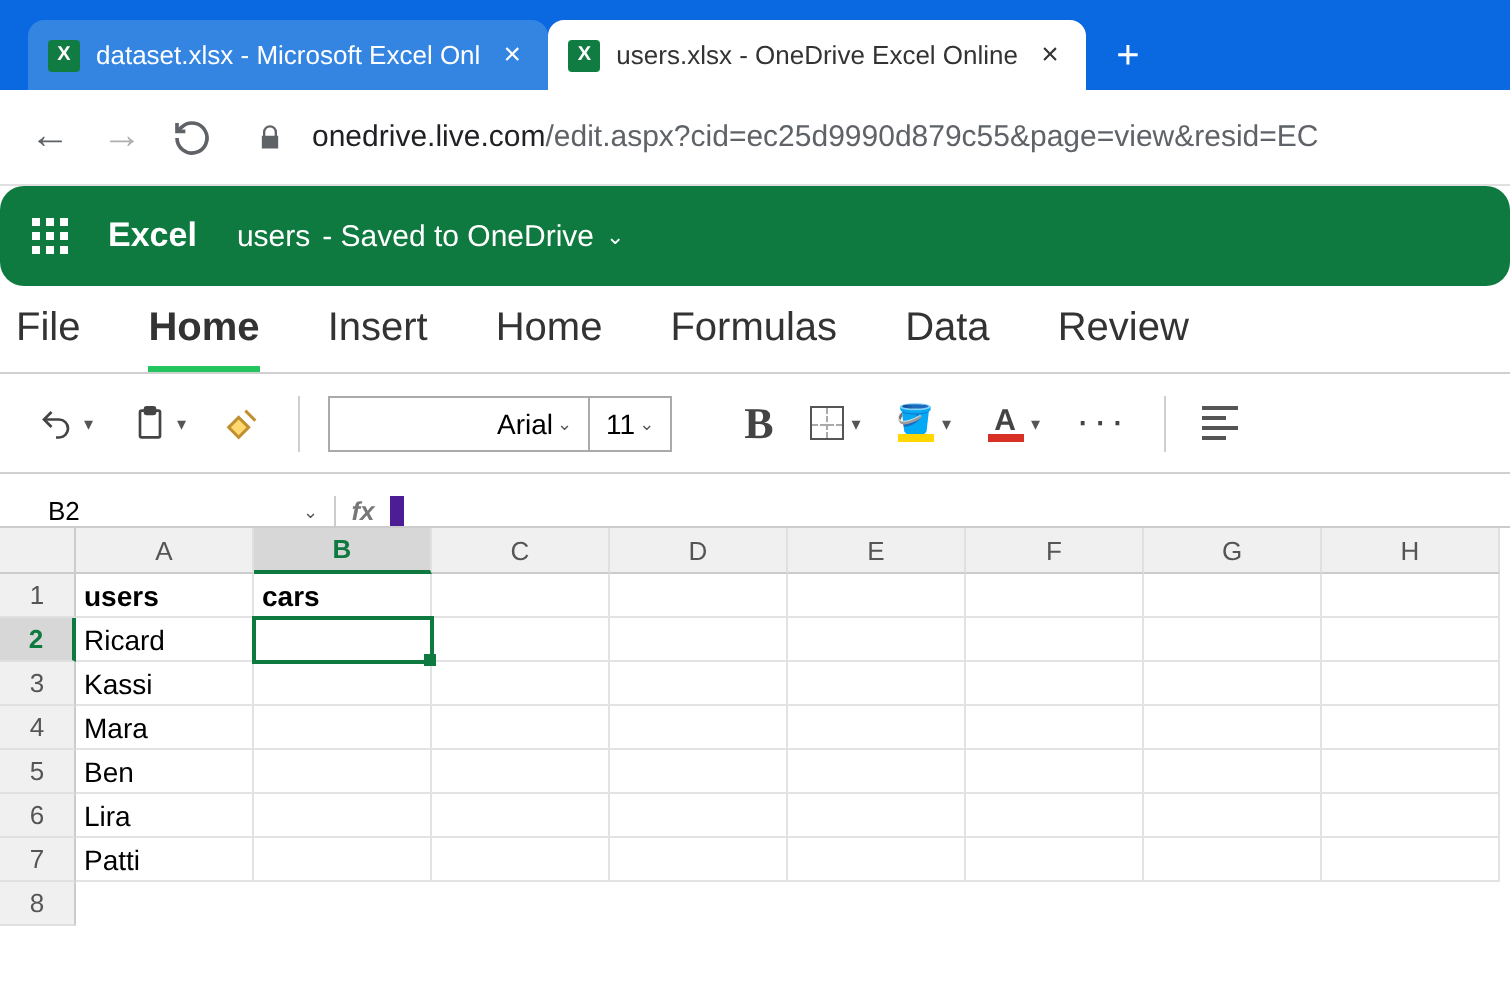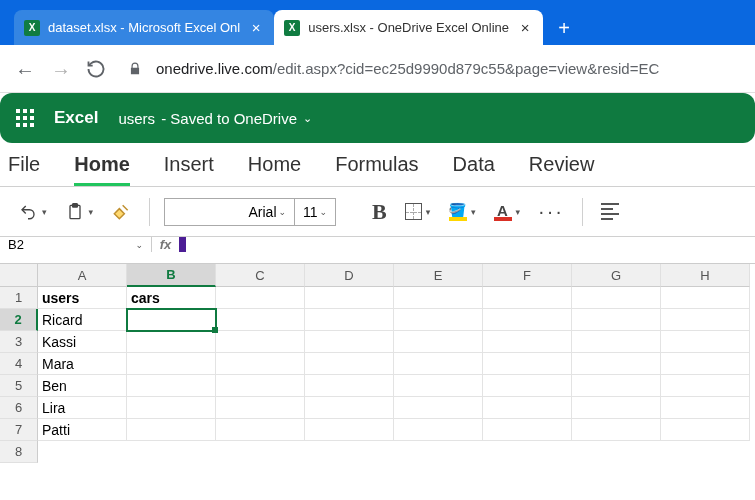--- a/index.html
+++ b/index.html
@@ -53,21 +53,21 @@
   .border-ic::before{content:"";position:absolute;left:50%;top:0;bottom:0;border-left:1px dashed #aaa;}
   .border-ic::after{content:"";position:absolute;top:50%;left:0;right:0;border-top:1px dashed #aaa;}
   .fill-ic{display:flex;flex-direction:column;align-items:center;}
   .bucket{font-size:15px;line-height:1;}
   .underline-bar{width:18px;height:4px;margin-top:-1px;}
   .ellipsis{font-size:20px;letter-spacing:2px;}
   .align-ic{display:inline-flex;flex-direction:column;gap:3px;}
   .align-ic span{height:2px;background:#555;}
 
   
-  .fbar { height:27px; display:flex; align-items:flex-start; border-bottom:1px solid #ccc; font-size:13px;}
+  .fbar { height:27px; display:flex; align-items:flex-end; border-bottom:1px solid #ccc; font-size:13px;padding-left:16px;}
   .name-box { width:152px; border-right:1px solid #ccc; display:flex; align-items:center; padding:0 8px; justify-content:space-between;}
   .fx { width:34px; display:flex; align-items:center; justify-content:center; font-style:italic; color:#777; border-right:7px solid #4c1d95;font-weight:bold;}
   .formula-input{flex:1;}
 
   
   .grid { display:flex; }
   .rowhdrs { display:flex; flex-direction:column;}
   .corner { width:38px; height:23px; background:#f0f0f0; border-right:1px solid #ccc; border-bottom:1px solid #ccc;}
   .rowhdr { width:38px; height:22px; background:#f0f0f0; border-right:1px solid #ccc; border-bottom:1px solid #e0e0e0; display:flex; align-items:center; justify-content:center; font-size:13px; color:#555;}
   .rowhdr.sel { background:#d7d7d7; color:#0f7a40; font-weight:bold; border-right:2px solid #0f7a40;}

